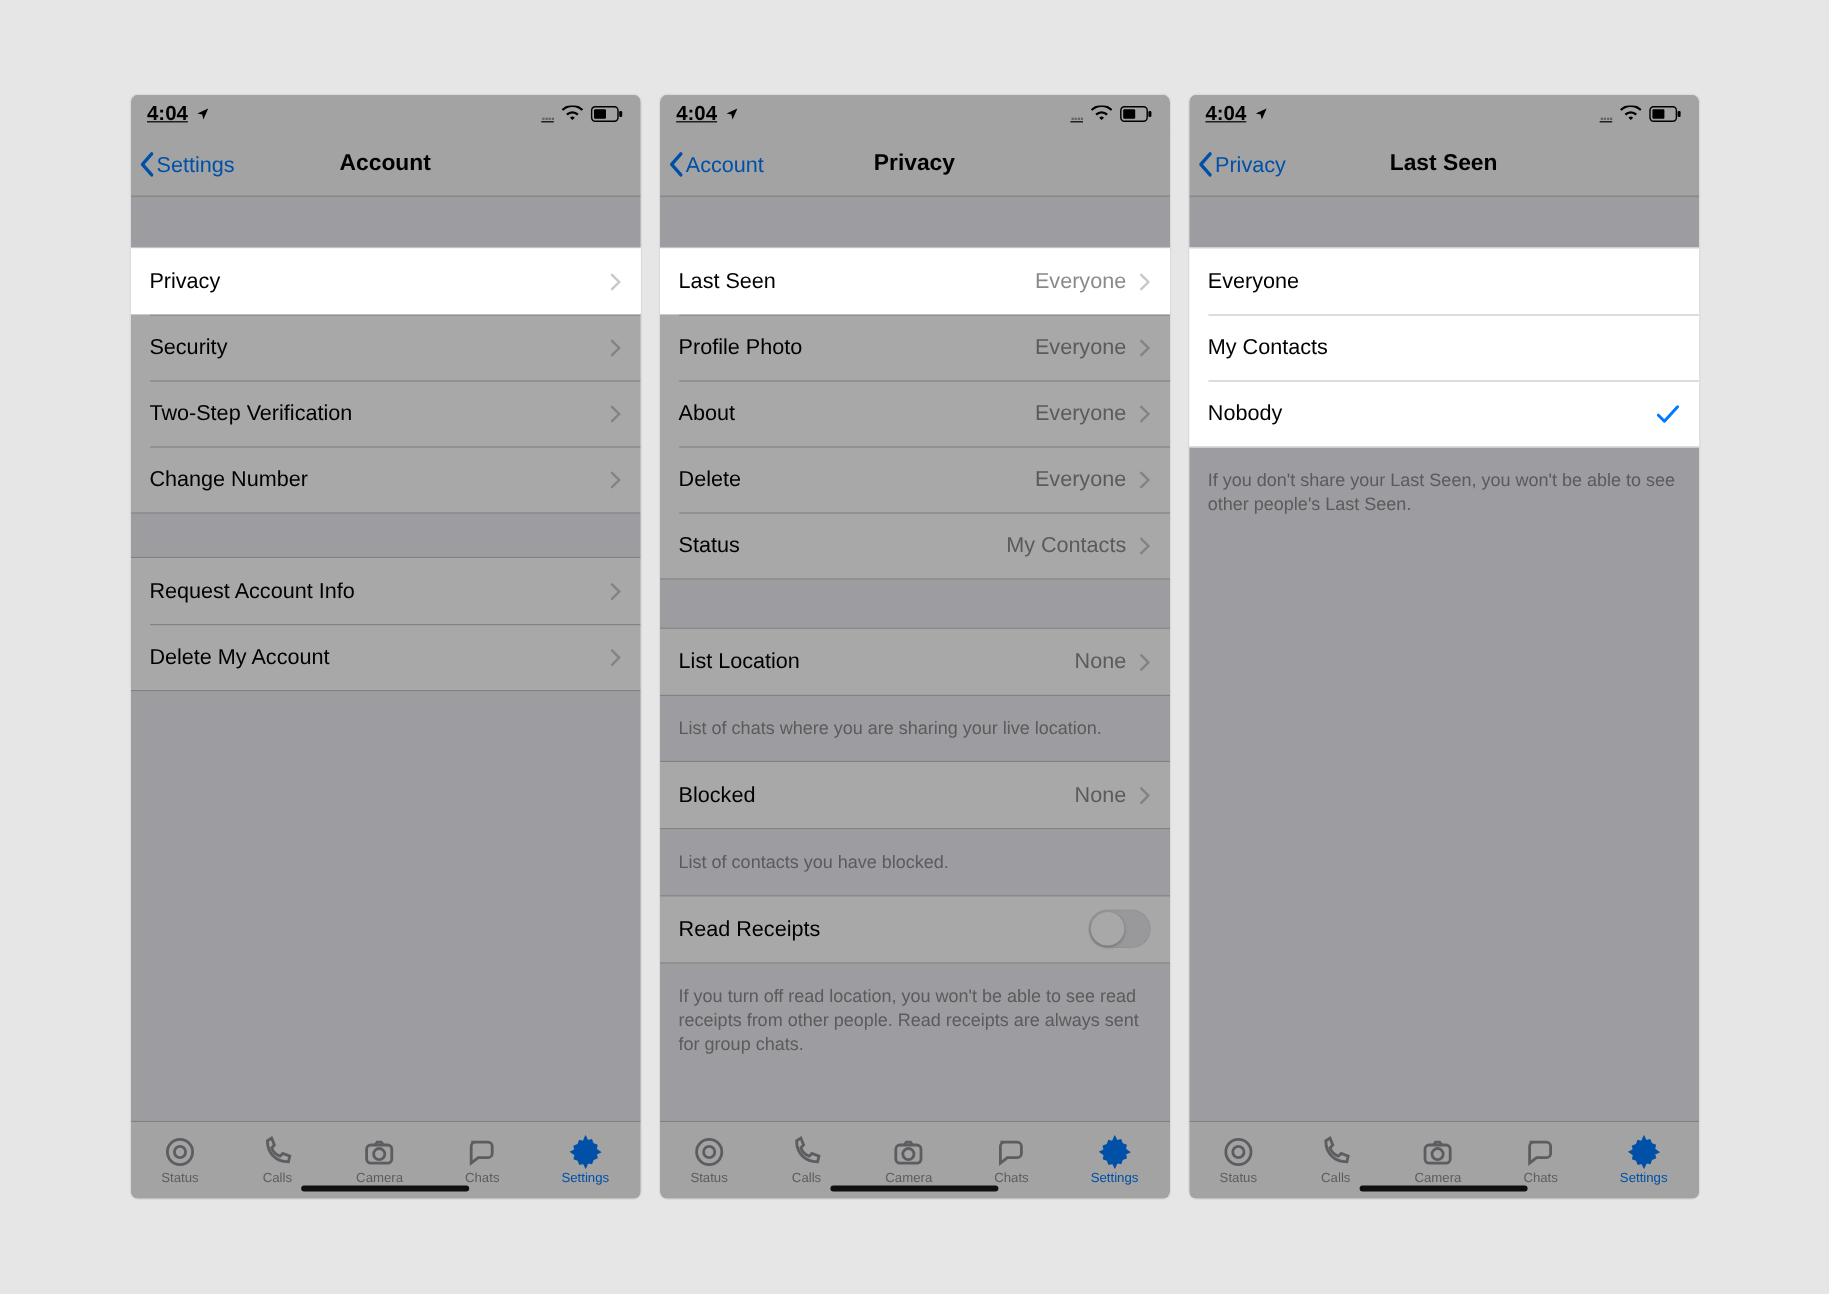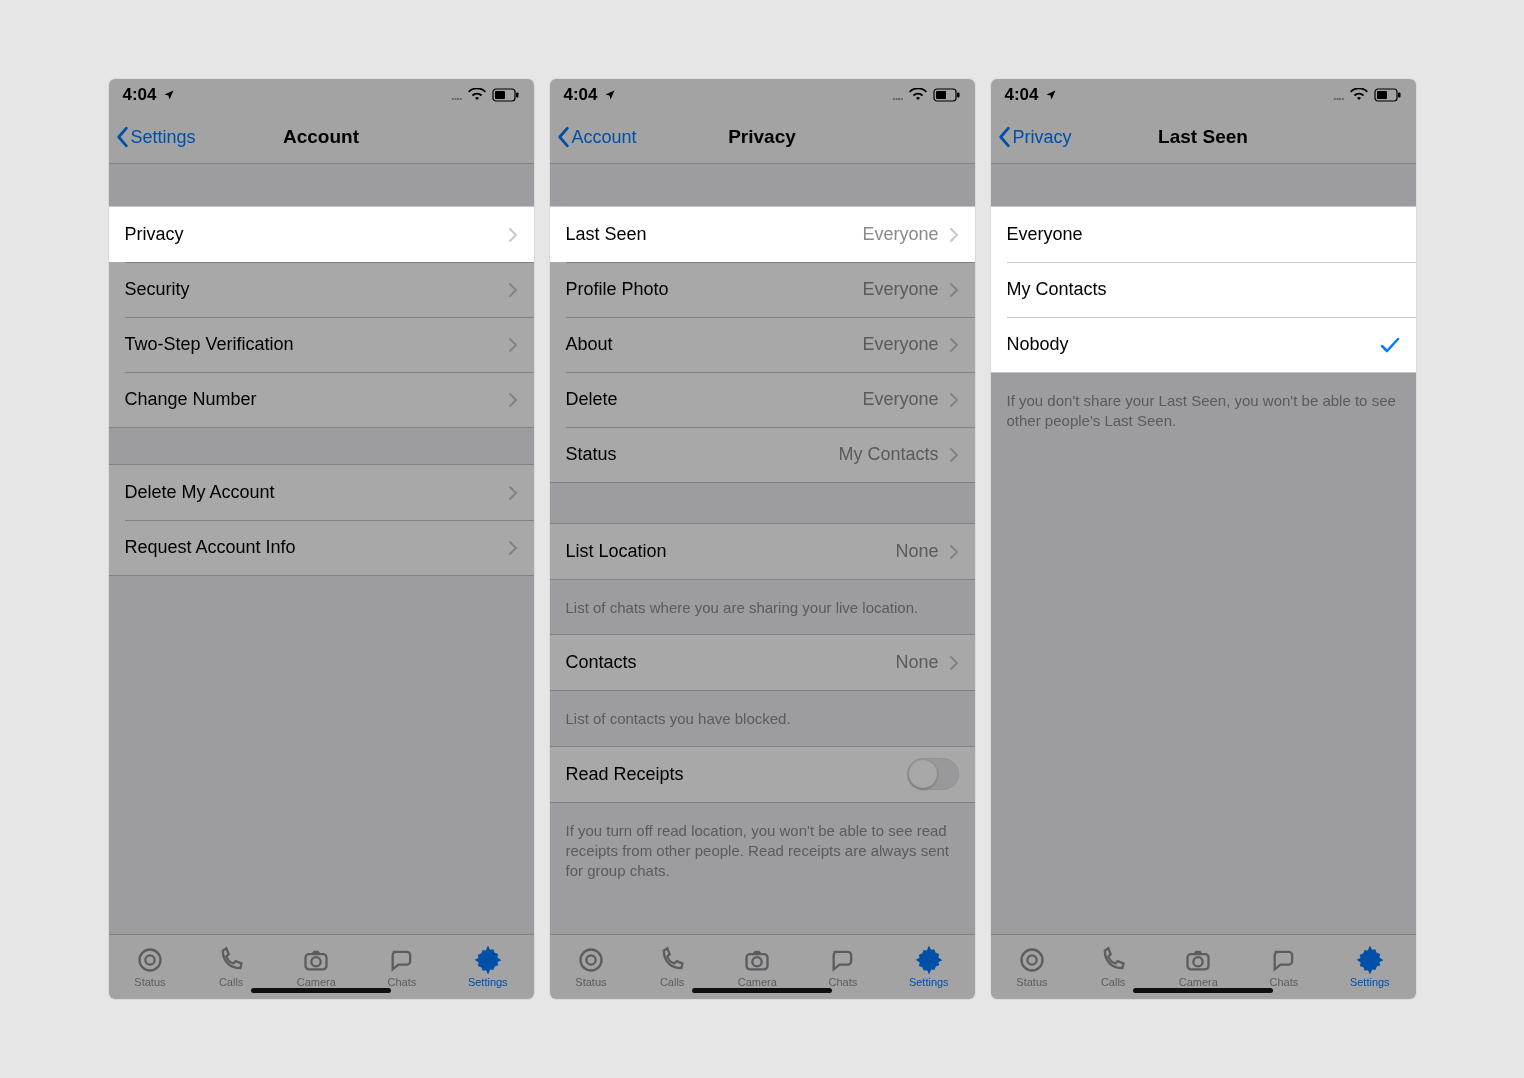--- a/index.html
+++ b/index.html
@@ -26,20 +26,21 @@
     box-shadow:0 0 0 1px rgba(0,0,0,.05);
     color:#000;
   }
 
   
   .status{
     height:32px;padding:0 14px;
     display:flex;align-items:center;justify-content:space-between;
     font-size:17px;font-weight:600;
     background:#f7f7f7;
+    text-decoration:underline;
   }
   .status-left{display:flex;align-items:center;gap:6px}
   .loc-icon{width:12px;height:12px}
   .status-right{display:flex;align-items:center;gap:6px}
   .dots{letter-spacing:-1px;color:#9a9a9a;font-size:13px}
 
   
   .nav{
     height:52px;
     display:flex;align-items:center;justify-content:center;
@@ -164,27 +165,27 @@
       <div class="row">
         <span class="row-label">Change Number</span>
         <svg class="chev" width="10" height="16" viewBox="0 0 10 16">
             <path d="M2 2l6 6-6 6" fill="none" stroke="currentColor" stroke-width="2" stroke-linecap="round"></path>
           </svg>
       </div>
     </div>
     <div style="height:36px"></div>
     <div class="group">
       <div class="row">
+        <span class="row-label">Request Account Info</span>
+        <svg class="chev" width="10" height="16" viewBox="0 0 10 16">
+            <path d="M2 2l6 6-6 6" fill="none" stroke="currentColor" stroke-width="2" stroke-linecap="round"></path>
+          </svg>
+      </div>
+      <div class="row">
         <span class="row-label">Delete My Account</span>
-        <svg class="chev" width="10" height="16" viewBox="0 0 10 16">
-            <path d="M2 2l6 6-6 6" fill="none" stroke="currentColor" stroke-width="2" stroke-linecap="round"></path>
-          </svg>
-      </div>
-      <div class="row">
-        <span class="row-label">Request Account Info</span>
         <svg class="chev" width="10" height="16" viewBox="0 0 10 16">
             <path d="M2 2l6 6-6 6" fill="none" stroke="currentColor" stroke-width="2" stroke-linecap="round"></path>
           </svg>
       </div>
     </div>
   </div>
 
   <div class="tabbar">
     <div class="tab">
         <svg viewBox="0 0 24 24">
@@ -304,21 +305,21 @@
         <span class="row-value">None</span>
         <svg class="chev" width="10" height="16" viewBox="0 0 10 16">
             <path d="M2 2l6 6-6 6" fill="none" stroke="currentColor" stroke-width="2" stroke-linecap="round"></path>
           </svg>
       </div>
     </div>
     <div class="footer">List of chats where you are sharing your live location.</div>
 
     <div class="group">
       <div class="row">
-        <span class="row-label">Contacts</span>
+        <span class="row-label">Blocked</span>
         <span class="row-value">None</span>
         <svg class="chev" width="10" height="16" viewBox="0 0 10 16">
             <path d="M2 2l6 6-6 6" fill="none" stroke="currentColor" stroke-width="2" stroke-linecap="round"></path>
           </svg>
       </div>
     </div>
     <div class="footer">List of contacts you have blocked.</div>
 
     <div class="group">
       <div class="row">

